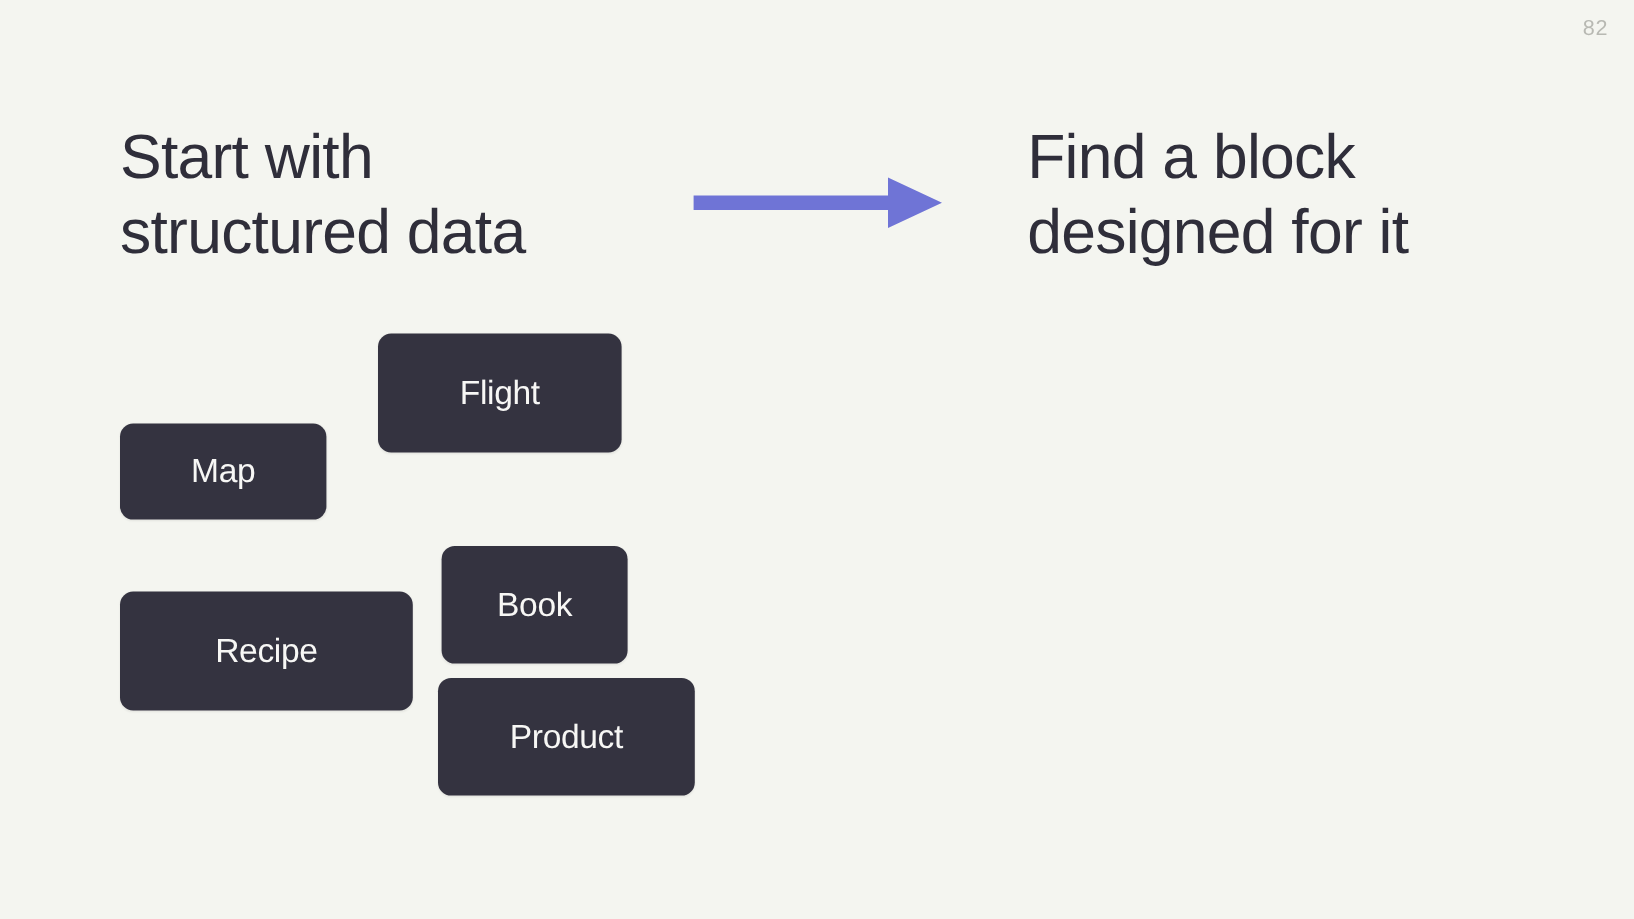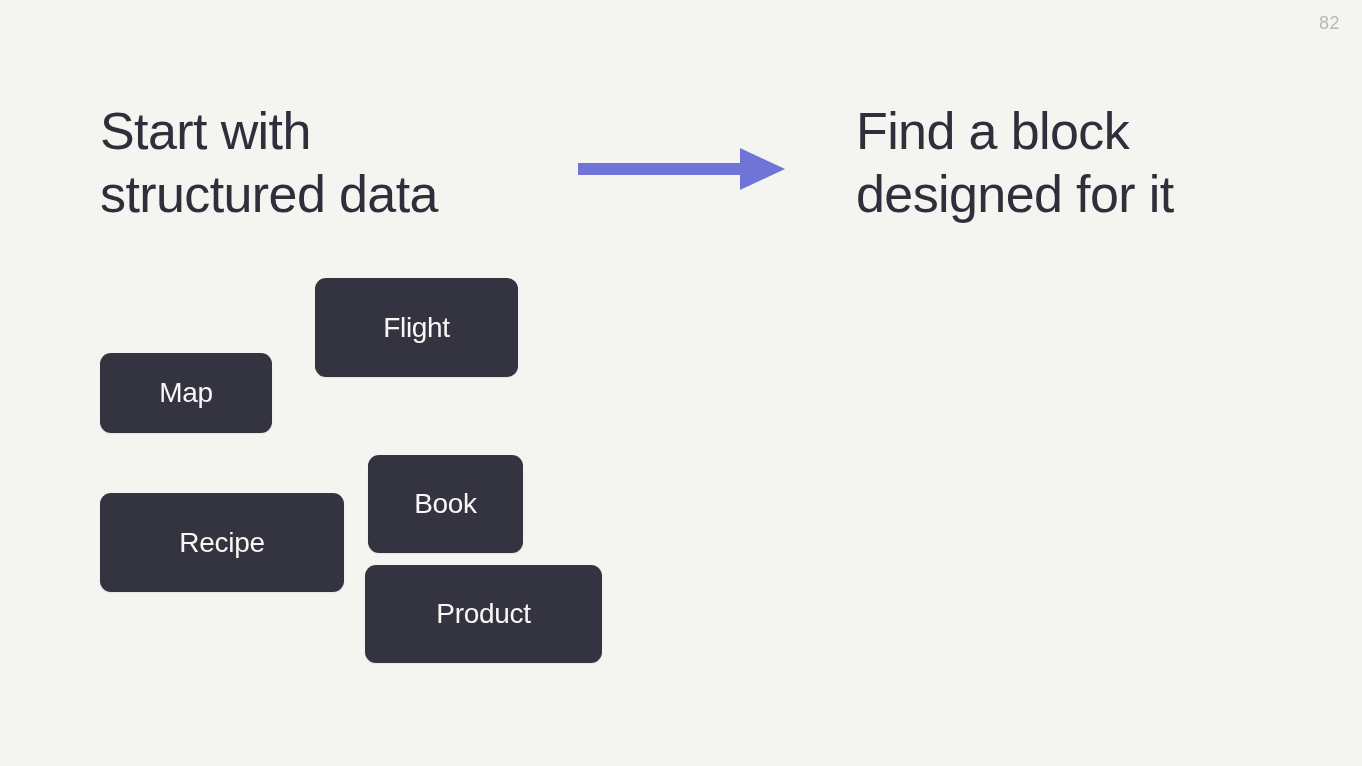--- a/index.html
+++ b/index.html
@@ -72,21 +72,21 @@
     justify-content: center;
     font-size: 28px;
     letter-spacing: -0.3px;
     box-shadow: 0 1px 2px rgba(0,0,0,0.07);
     box-sizing: border-box;
   }
   .chip-flight  { left: 315px; top: 278px; width: 203px; height: 99px; }
   .chip-map     { left: 100px; top: 353px; width: 172px; height: 80px; }
   .chip-book    { left: 368px; top: 423px; width: 155px; height: 98px; margin-top: 32px; }
   .chip-recipe  { left: 100px; top: 493px; width: 244px; height: 99px; }
-  .chip-product { left: 365px; top: 565px; width: 237px; height: 98px; }
+  .chip-product { left: 365px; top: 565px; width: 214px; height: 98px; }
 
   
   .card-stack {
     position: absolute;
     left: 857px;
     top: 273px;
     width: 407px;
   }
   .card {
     width: 407px;

